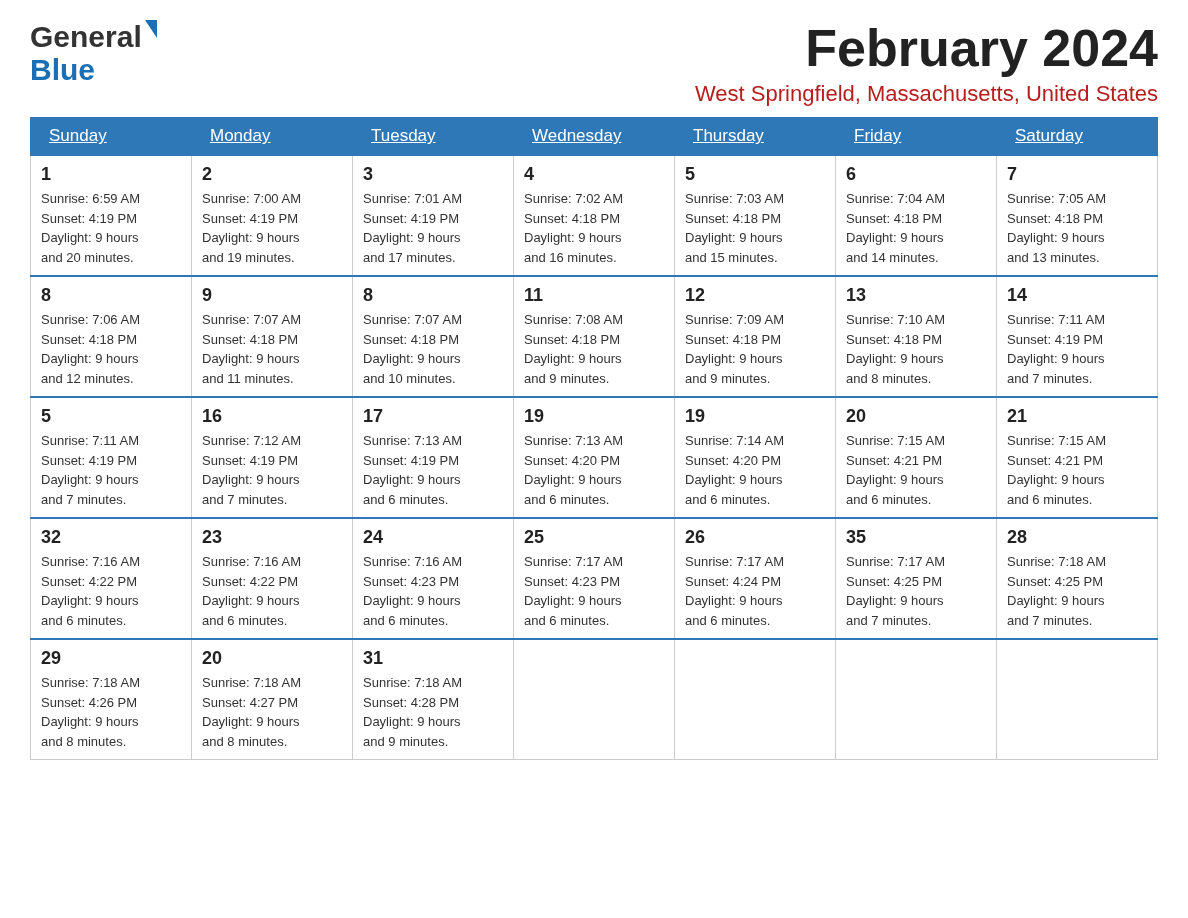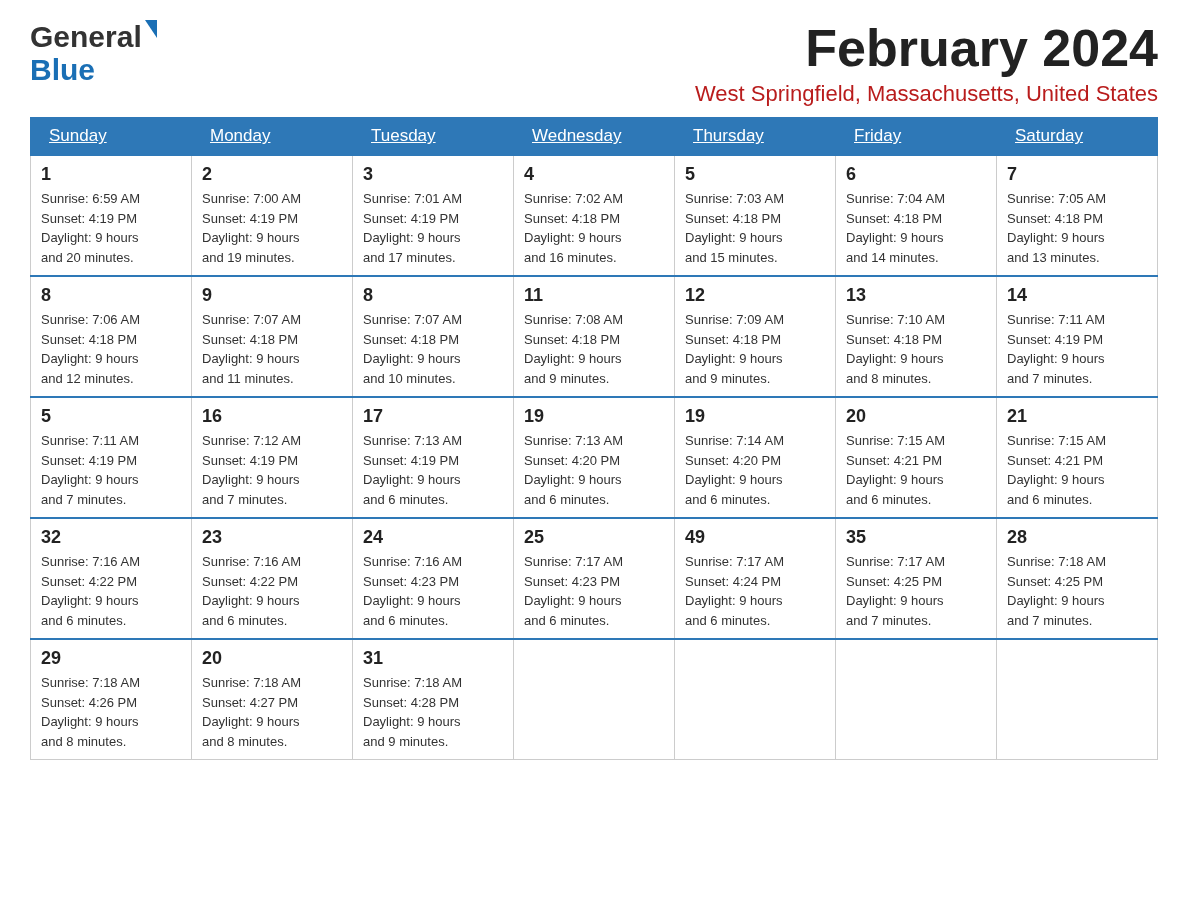--- a/index.html
+++ b/index.html
@@ -355,21 +355,21 @@
         <td>
           <div class="day-number">25</div>
           <div class="day-info">
             Sunrise: 7:17 AM<br>
             Sunset: 4:23 PM<br>
             Daylight: 9 hours<br>
             and 6 minutes.
           </div>
         </td>
         <td>
-          <div class="day-number">49</div>
+          <div class="day-number">26</div>
           <div class="day-info">
             Sunrise: 7:17 AM<br>
             Sunset: 4:24 PM<br>
             Daylight: 9 hours<br>
             and 6 minutes.
           </div>
         </td>
         <td>
           <div class="day-number">35</div>
           <div class="day-info">

